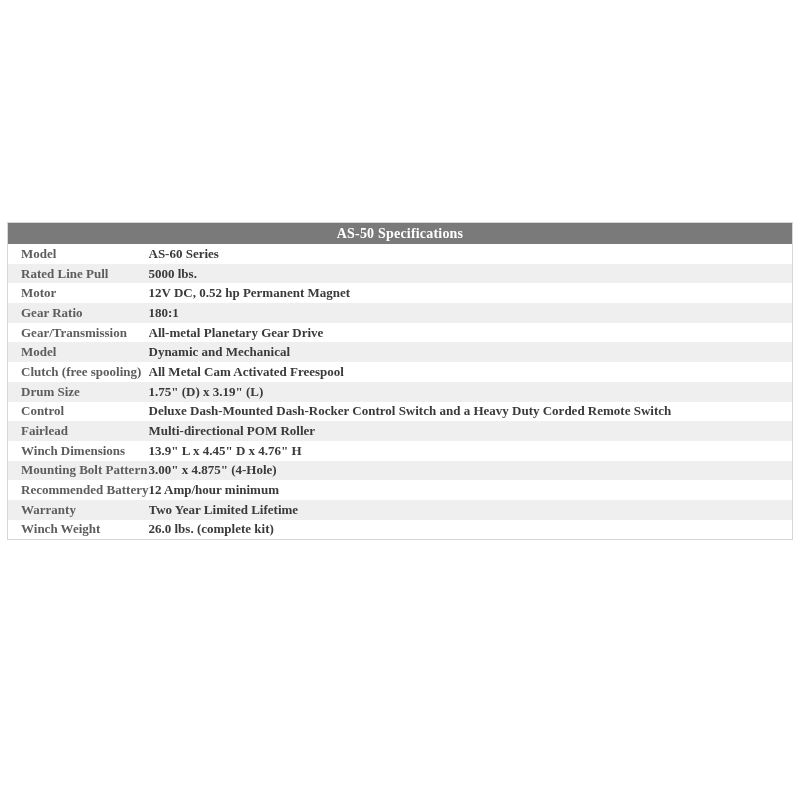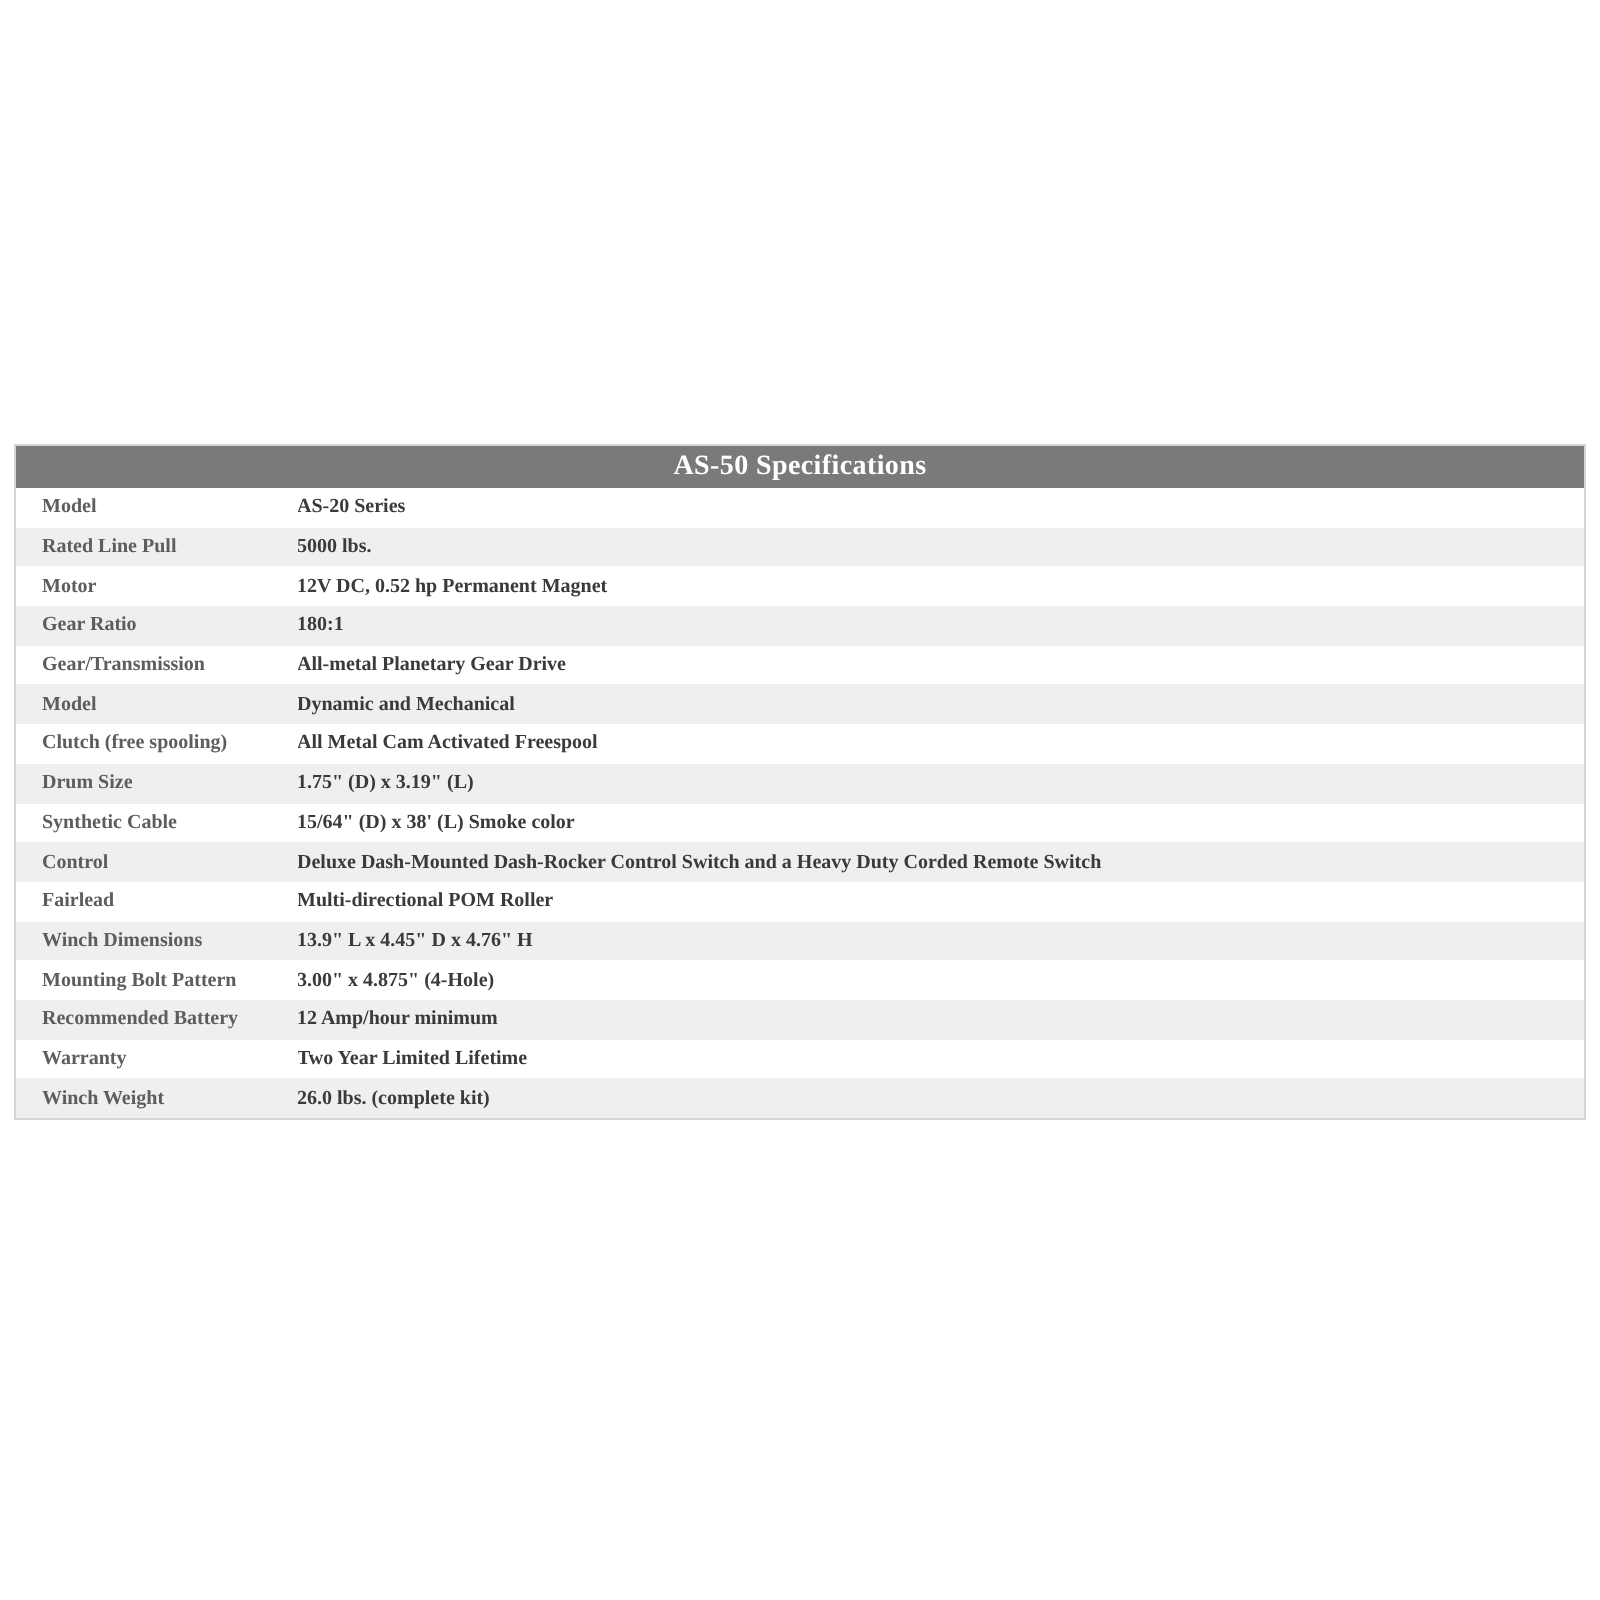--- a/index.html
+++ b/index.html
@@ -32,21 +32,21 @@
     font-weight: bold;
     text-align: center;
     vertical-align: middle;
     padding: 0;
     letter-spacing: 0.2px;
   }
   .spec-table td {
     height: 19.7px;
     padding: 0;
     vertical-align: middle;
-    font-size: 10px;
+    font-size: 13px;
     font-weight: bold;
     white-space: nowrap;
     overflow: hidden;
   }
   .spec-table td.label-cell {
     padding-left: 13px;
     color: #5d5d5d;
     box-sizing: border-box;
   }
   .spec-table td.value-cell {
@@ -68,21 +68,21 @@
     <col>
   </colgroup>
   <thead>
     <tr>
       <th class="title-cell" colspan="2">AS-50 Specifications</th>
     </tr>
   </thead>
   <tbody>
   <tr>
     <td class="label-cell">Model</td>
-    <td class="value-cell">AS-20 Series</td>
+    <td class="value-cell">AS-60 Series</td>
   </tr>
 
   <tr>
     <td class="label-cell">Rated Line Pull</td>
     <td class="value-cell">5000 lbs.</td>
   </tr>
 
   <tr>
     <td class="label-cell">Motor</td>
     <td class="value-cell">12V DC, 0.52 hp Permanent Magnet</td>
@@ -106,24 +106,20 @@
   <tr>
     <td class="label-cell">Clutch (free spooling)</td>
     <td class="value-cell">All Metal Cam Activated Freespool</td>
   </tr>
 
   <tr>
     <td class="label-cell">Drum Size</td>
     <td class="value-cell">1.75" (D) x 3.19" (L)</td>
   </tr>
 
-  <tr>
-    <td class="label-cell">Synthetic Cable</td>
-    <td class="value-cell">15/64" (D) x 38' (L) Smoke color</td>
-  </tr>
 
   <tr>
     <td class="label-cell">Control</td>
     <td class="value-cell">Deluxe Dash-Mounted Dash-Rocker Control Switch and a Heavy Duty Corded Remote Switch</td>
   </tr>
 
   <tr>
     <td class="label-cell">Fairlead</td>
     <td class="value-cell">Multi-directional POM Roller</td>
   </tr>

